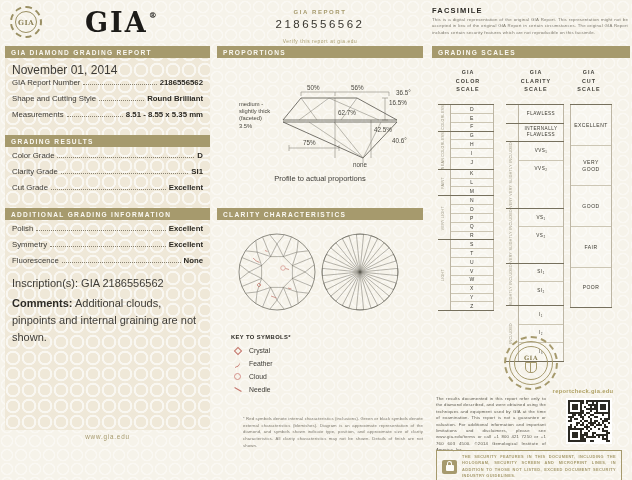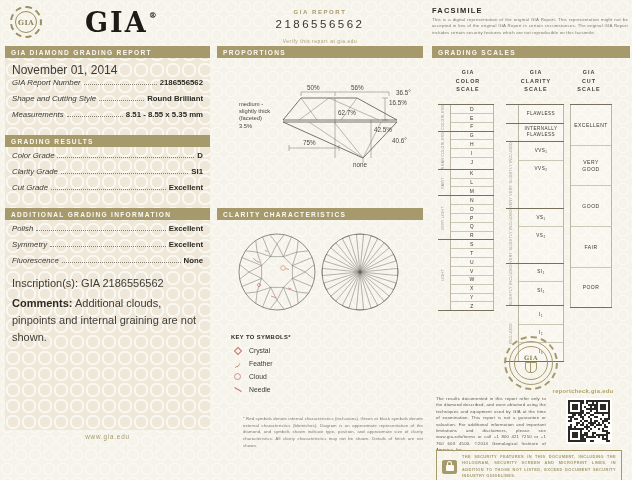--- a/index.html
+++ b/index.html
@@ -26,21 +26,21 @@
   
   .goldbar{background:#a69a6d;color:#faf8f1;font-size:6.6px;font-weight:bold;
     letter-spacing:1.3px;padding:3px 0 2px 6px;text-transform:uppercase;}
   
   .col-left{position:absolute;left:5px;top:46px;width:205px;height:384px;
     background-color:#efe8d8;
     background-image:radial-gradient(circle at 8px 8px, transparent 5px, rgba(255,255,255,.65) 5.5px, rgba(255,255,255,.65) 7px, transparent 7.6px);
     background-size:16px 16px;}
   .sect-body{padding:4px 7px 0 7px;}
   .lrow{display:flex;align-items:baseline;height:16px;font-size:7.8px;}
-  .lrow .lbl{white-space:nowrap;color:#3d3b36;font-style:italic;}
+  .lrow .lbl{white-space:nowrap;color:#3d3b36;}
   .lrow .dots{flex:1;border-bottom:1px dotted #8b8472;margin:0 3px 2px 3px;min-width:8px;}
   .lrow .val{white-space:nowrap;font-weight:bold;color:#2b2923;}
   .date-line{font-size:12px;height:16px;display:flex;align-items:center;}
   .plain-line{font-size:11px;margin-top:3px;line-height:1.55;}
   .plain-line b{color:#2b2923;}
   .gia-footer{position:absolute;left:5px;top:433px;width:205px;text-align:center;
     font-size:6.3px;letter-spacing:.8px;color:#a69a6d;}
   
   .col-mid{position:absolute;left:217px;top:46px;width:206px;height:434px;}
   .prop-wrap{position:absolute;left:22px;top:38px;width:178px;height:86px;}
@@ -242,20 +242,21 @@
       <span class="plab" style="left:112px;top:0;">56%</span>
       <span class="plab" style="left:150px;top:15px;">16.5%</span>
       <span class="plab" style="left:157px;top:5px;">36.5°</span>
       <span class="plab" style="left:99px;top:25px;">62.7%</span>
       <span class="plab" style="left:135px;top:42px;">42.5%</span>
       <span class="plab" style="left:153px;top:53px;">40.6°</span>
       <span class="plab" style="left:64px;top:55px;">75%</span>
       <span class="plab" style="left:114px;top:77px;">none</span>
       <span class="plab-girdle">medium - slightly thick (faceted) 3.5%</span>
     </div>
+    <div class="prop-caption">Profile to actual proportions</div>
 
     <div class="clar-bar goldbar">CLARITY CHARACTERISTICS</div>
 
     <div class="plot-wrap">
       <svg id="plot-svg" width="178" height="88" viewBox="0 0 178 88">
         <g id="g-crown" stroke="#605e55" stroke-width="0.45" fill="none">
             <circle cx="46" cy="44" r="38" stroke-width="0.7"></circle>
             <line x1="61.4" y1="50.4" x2="52.4" y2="59.4"></line>
             <line x1="61.4" y1="50.4" x2="74.1" y2="44.0"></line>
             <line x1="61.4" y1="50.4" x2="65.9" y2="63.9"></line>

